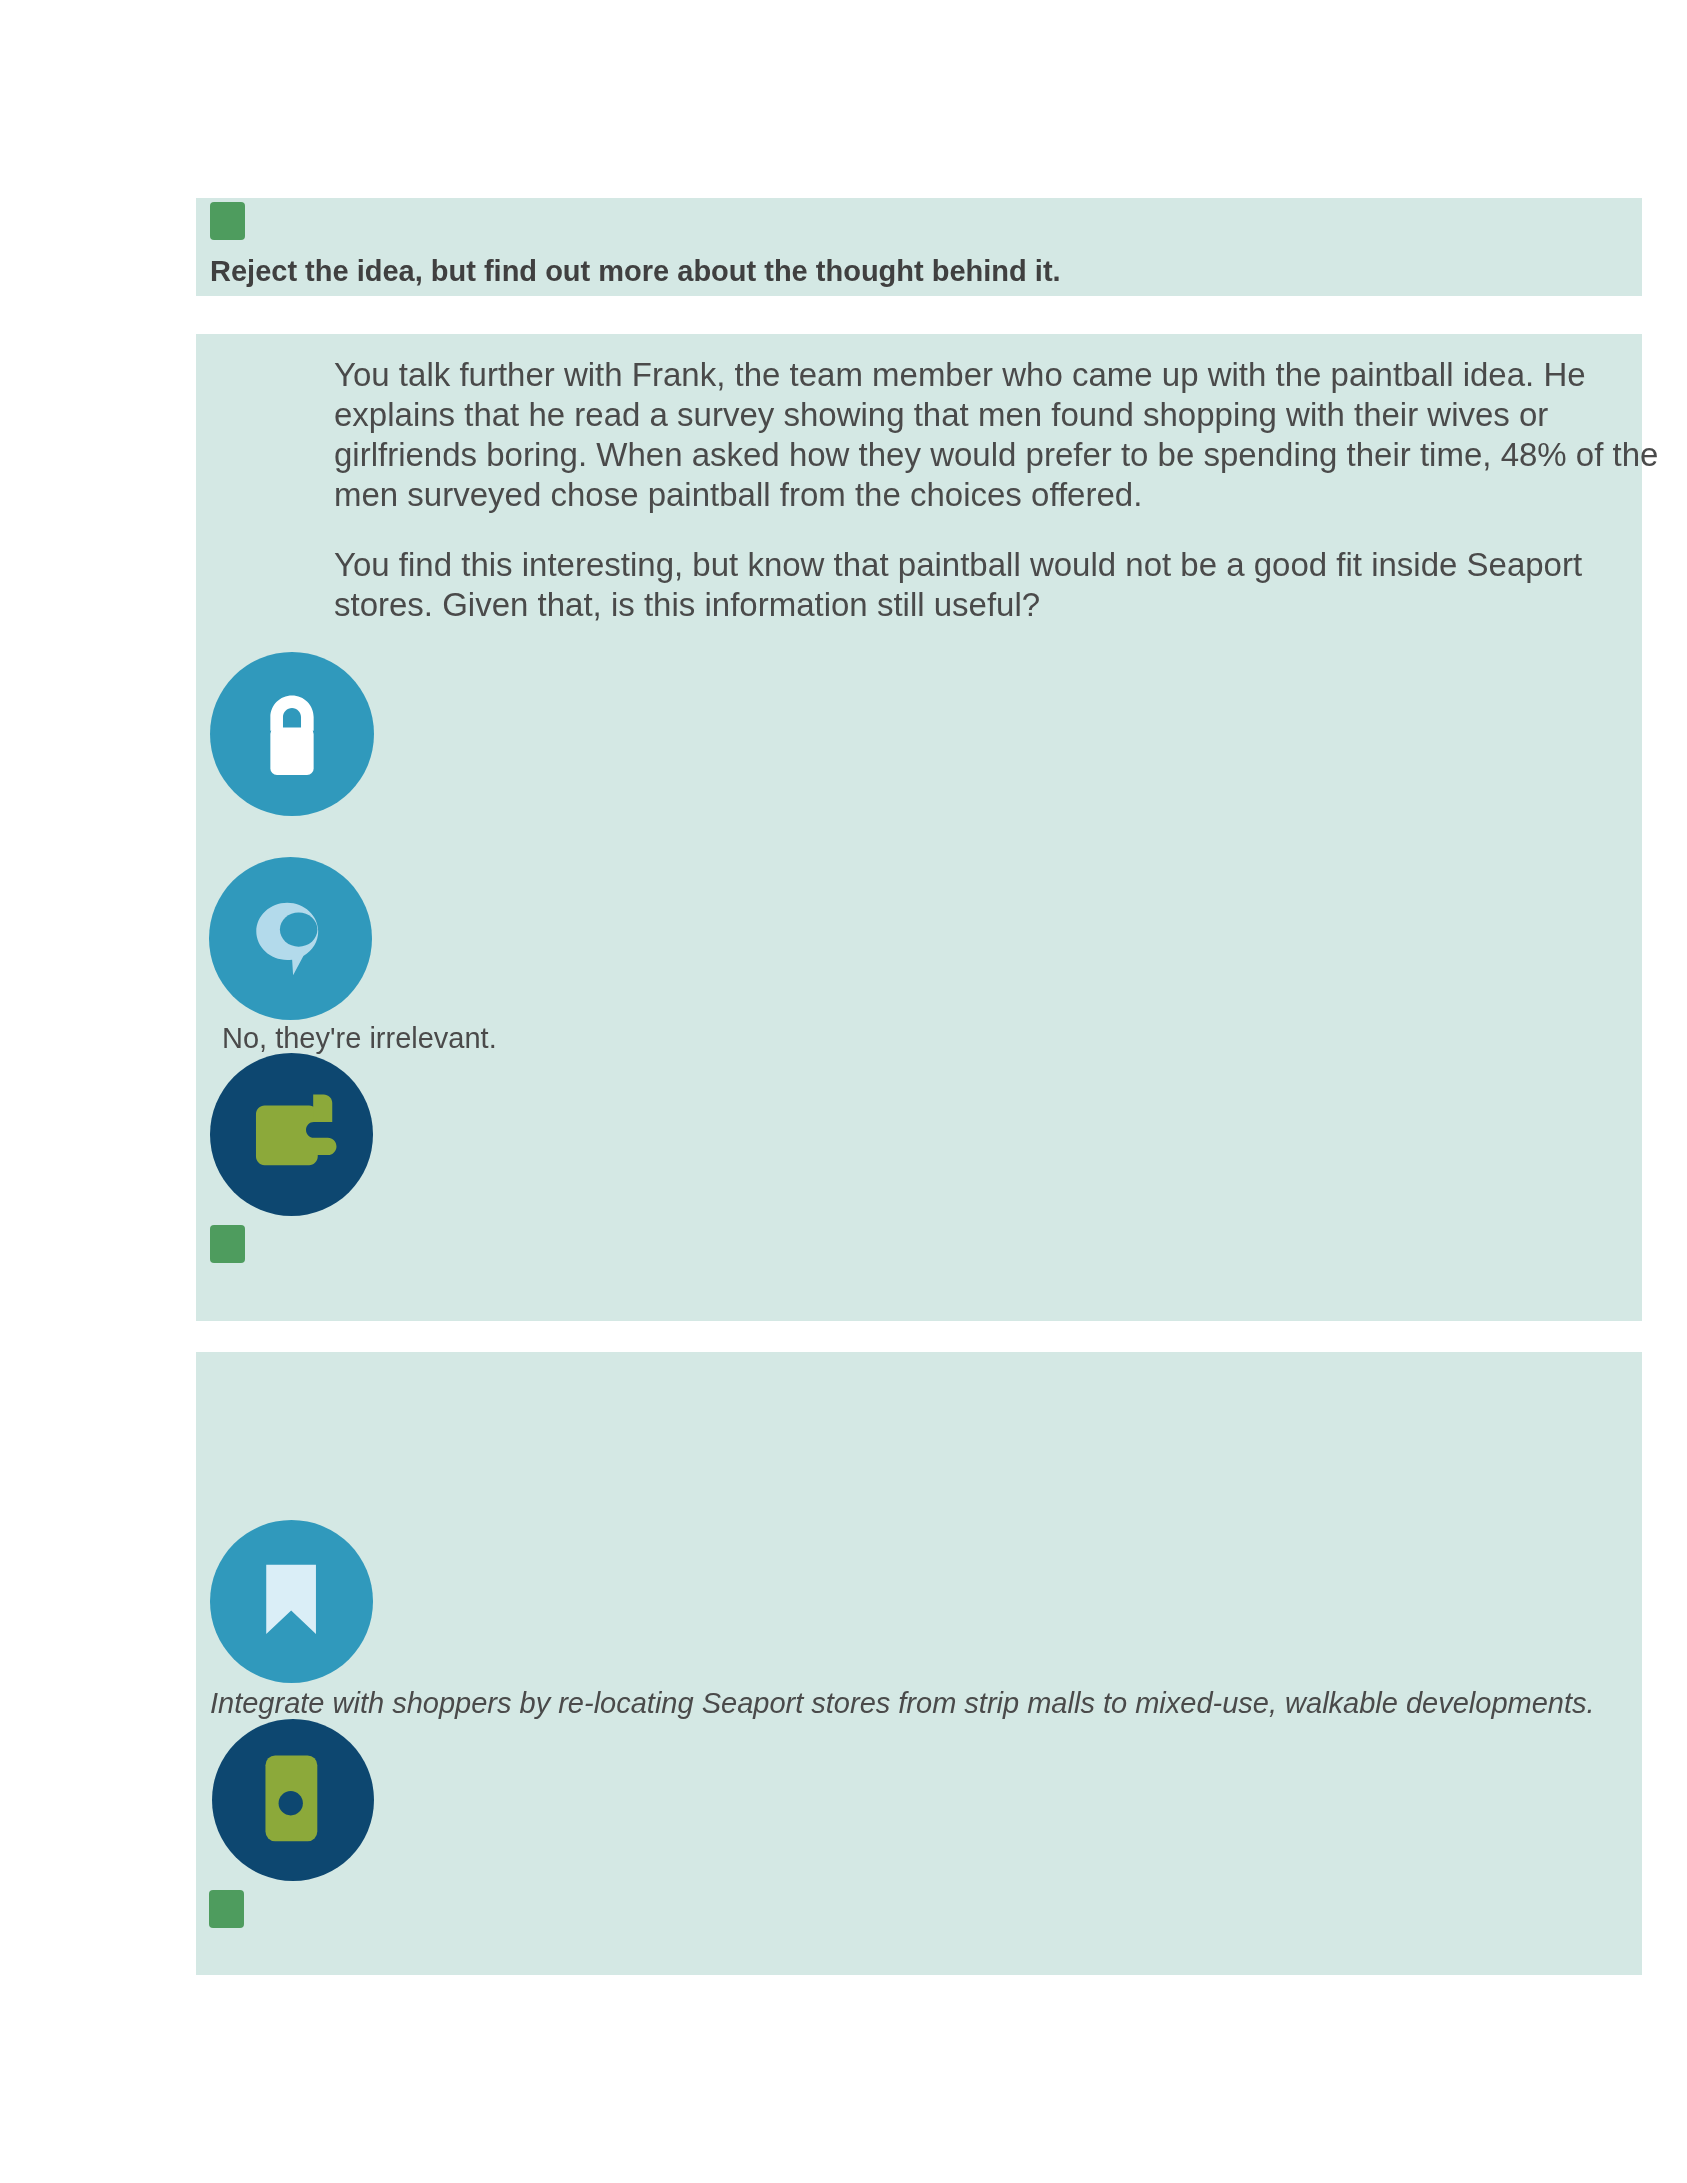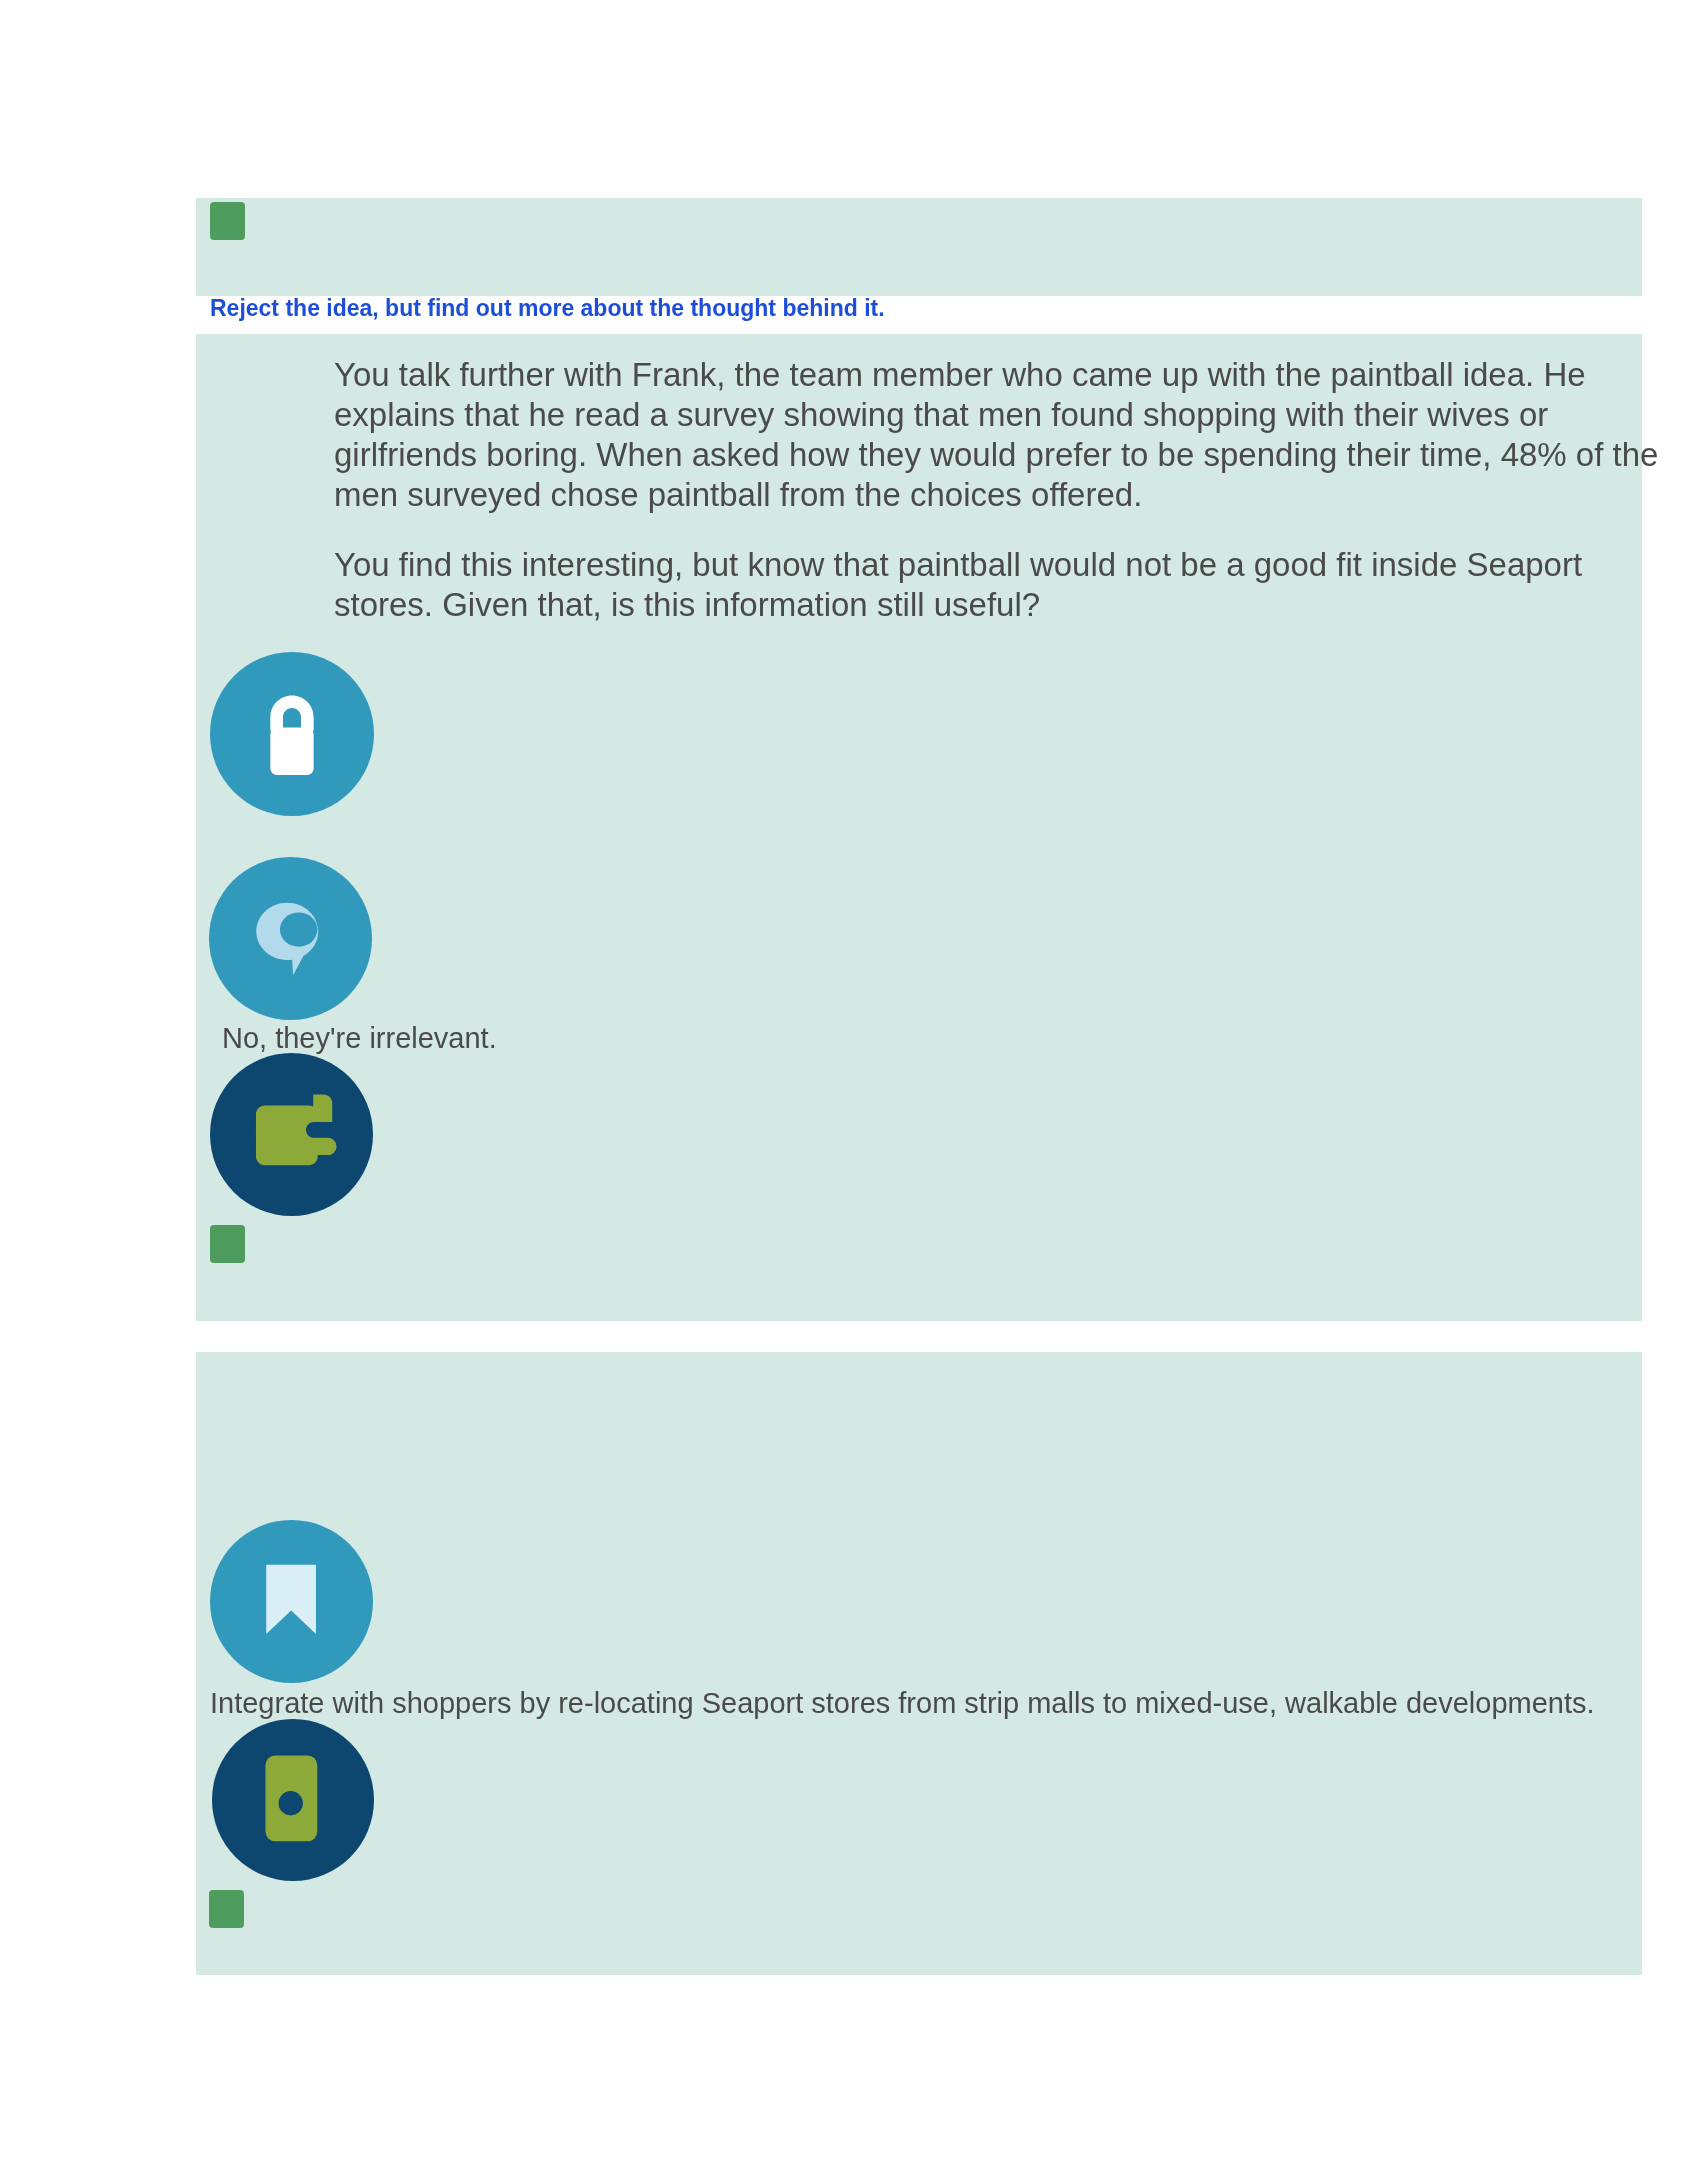--- a/index.html
+++ b/index.html
@@ -4,22 +4,22 @@
 <style>
   html,body{margin:0;padding:0;background:#ffffff;}
   body{width:1687px;height:2183px;overflow:hidden;
        font-family:"Liberation Sans",sans-serif;}
   .page{position:absolute;left:0;top:0;width:1687px;height:2183px;background:#fff;}
 
   .panel{position:absolute;background:#d4e8e4;}
 
   .bullet{position:absolute;width:35px;height:38px;background:#4e9c5e;border-radius:4px;}
 
-  .heading{position:absolute;font-weight:bold;color:#1d4ed8;
-           font-size:23px;line-height:33px;white-space:nowrap;margin-top:37px;}
+  .heading{position:absolute;font-weight:bold;color:#404040;
+           font-size:29px;line-height:33px;white-space:nowrap;}
 
   .para{position:absolute;color:#4a4a4a;font-size:33px;line-height:40px;
         text-align:left;margin-left:45px;}
 
   .opt{position:absolute;color:#4a4a4a;font-size:29px;line-height:33px;
        white-space:nowrap;}
 
   .icon{position:absolute;}
   .icon svg{display:block;}
 </style>
@@ -67,21 +67,21 @@
 
   <div class="panel" style="left:196px;top:1352px;width:1446px;height:623px;"></div>
 
 
   <div class="icon" style="left:210px;top:1520px;width:163px;height:163px;">
     <svg width="163" height="163" viewBox="0 0 100 100">
       <circle cx="50" cy="50" r="50" fill="#3099bc"></circle>
       <path d="M34.5 27.5h30.5v42.5L49.8 55.5 34.5 70z" fill="#daeef7"></path>
     </svg>
   </div>
-  <div class="opt" style="left:210px;top:1687px;">Integrate with shoppers by re-locating Seaport stores from strip malls to mixed-use, walkable developments.</div>
+  <div class="opt" style="left:210px;top:1687px;font-style:italic;">Integrate with shoppers by re-locating Seaport stores from strip malls to mixed-use, walkable developments.</div>
 
   <div class="icon" style="left:212px;top:1719px;width:162px;height:162px;">
     <svg width="162" height="162" viewBox="0 0 100 100">
       <circle cx="50" cy="50" r="50" fill="#0d4770"></circle>
       <rect x="33" y="22.5" width="32" height="53" rx="6" fill="#8ca93a"></rect>
       <circle cx="48.6" cy="52" r="7.5" fill="#0d4770"></circle>
     </svg>
   </div>
 
   <div class="bullet" style="left:209px;top:1890px;"></div>

